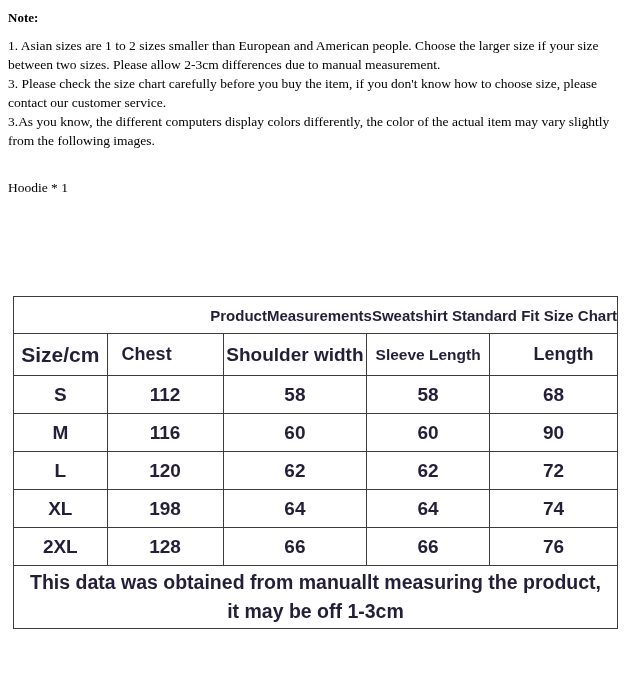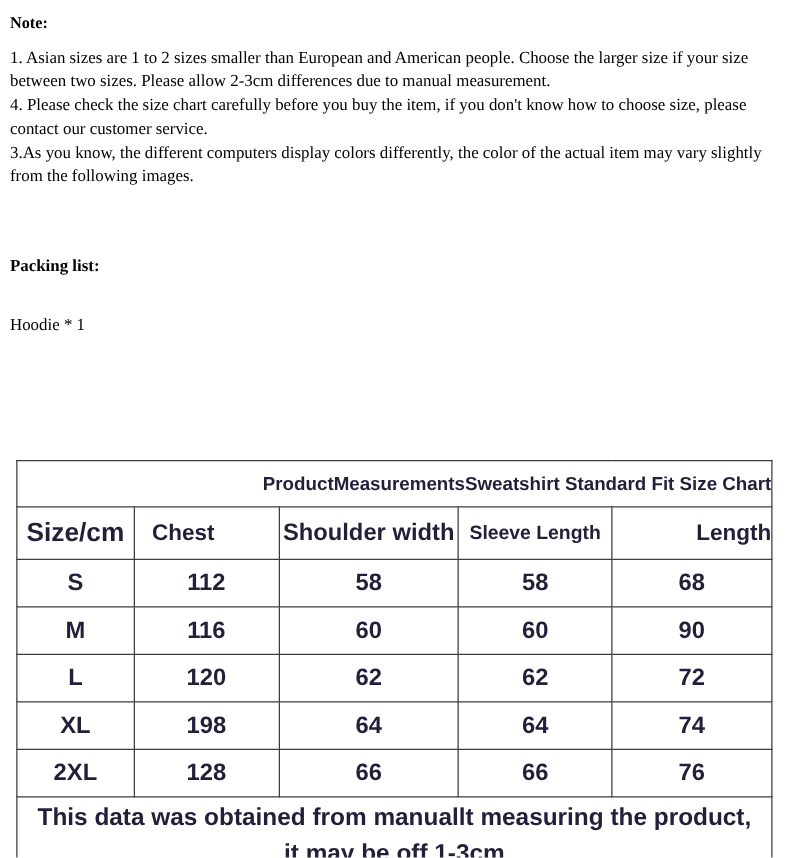--- a/index.html
+++ b/index.html
@@ -60,21 +60,21 @@
   }
   tr.header-row th {
     height: 41px;
     text-align: center;
     font-size: 18px;
   }
   tr.header-row th:nth-child(1) { font-size: 21px; }
   tr.header-row th:nth-child(2) { text-align: left; padding-left: 14px; margin-left: 12px; }
   tr.header-row th:nth-child(3) { font-size: 19px; }
   tr.header-row th:nth-child(4) { font-size: 15.5px; }
-  tr.header-row th:nth-child(5) { text-align: right; padding-left: 20px; }
+  tr.header-row th:nth-child(5) { text-align: center; padding-left: 20px; }
   tr.data-row td {
     height: 37px;
     text-align: center;
     font-size: 19px;
   }
   tr.footer-row td {
     height: 60px;
     text-align: center;
     font-size: 19.5px;
     line-height: 29px;
@@ -84,25 +84,24 @@
 </style>
 </head>
 <body>
 
 <div class="doc">
 
   <div class="note-heading">Note:</div>
 
   <div class="note-paragraph">
     <div>1. Asian sizes are 1 to 2 sizes smaller than European and American people. Choose the larger size if your size between two sizes. Please allow 2-3cm differences due to manual measurement.</div>
-    <div>4. Please check the size chart carefully before you buy the item, if you don't know how to choose size, please contact our customer service.</div>
+    <div>3. Please check the size chart carefully before you buy the item, if you don't know how to choose size, please contact our customer service.</div>
     <div>3.As you know, the different computers display colors differently, the color of the actual item may vary slightly from the following images.</div>
   </div>
 
-  <div class="packing-heading">Packing list:</div>
   <div class="packing-item">Hoodie * 1</div>
 
   <table class="size-chart">
     <colgroup>
       <col style="width: 15.5%">
       <col style="width: 19.2%">
       <col style="width: 23.8%">
       <col style="width: 20.3%">
       <col style="width: 21.2%">
     </colgroup>

